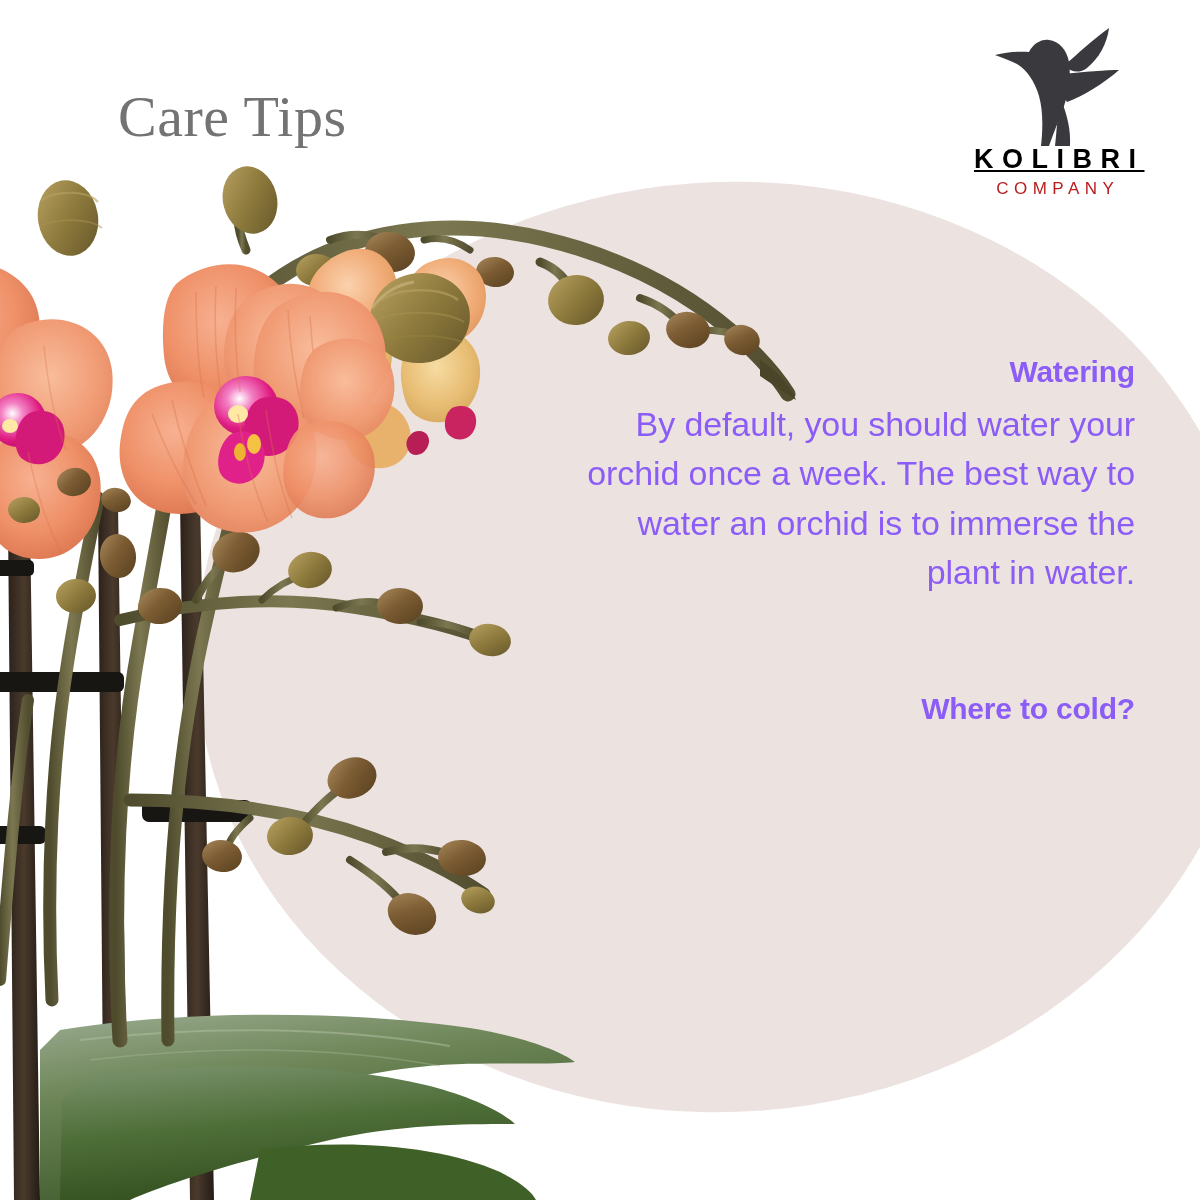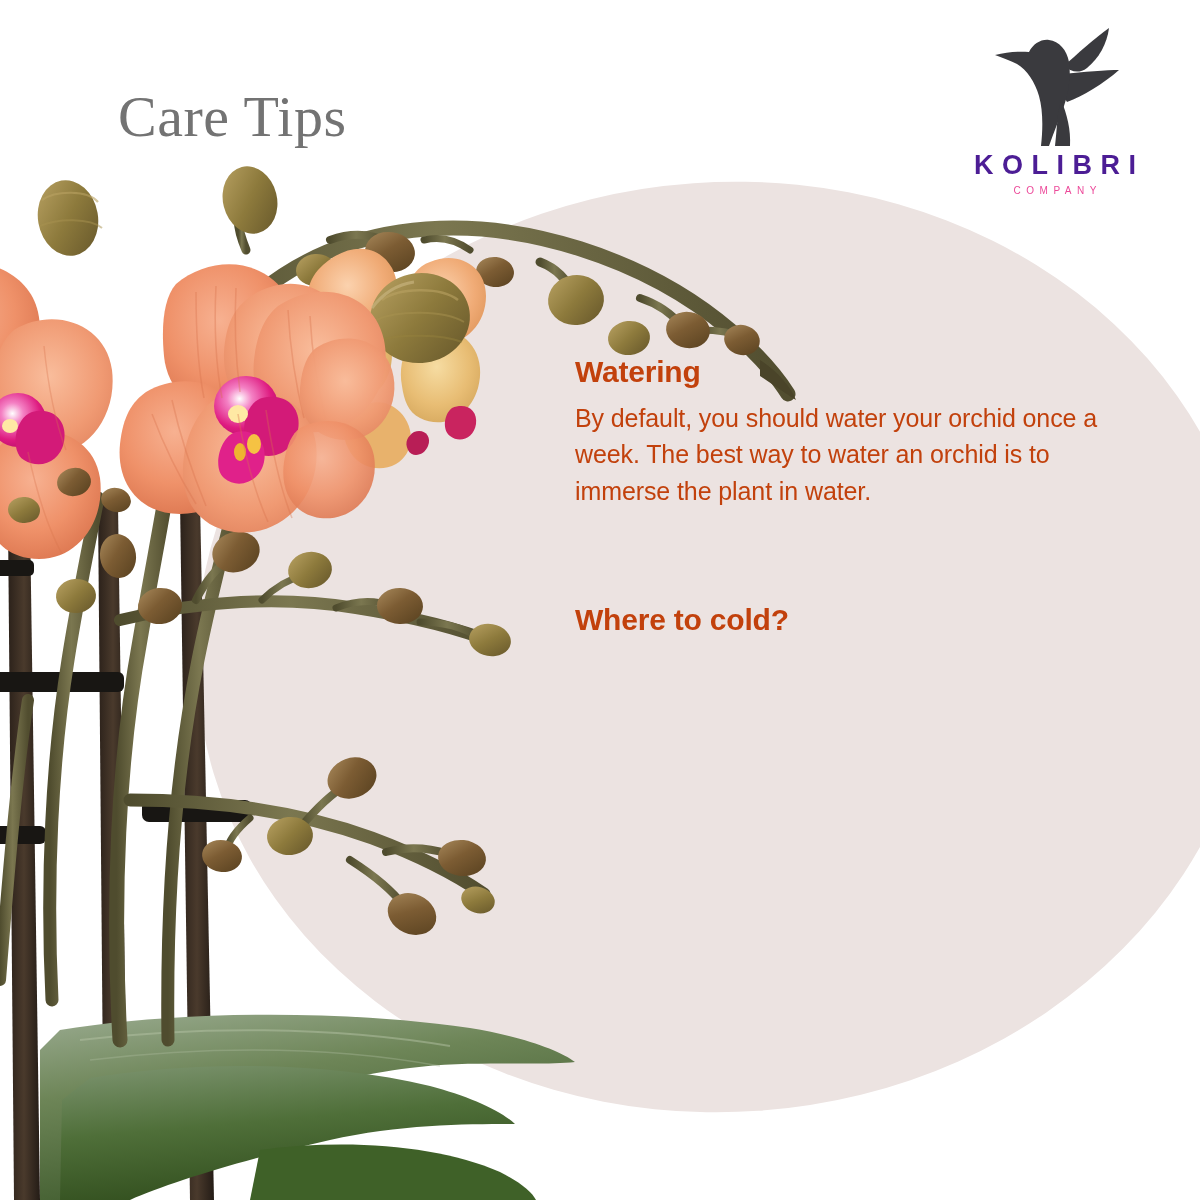--- a/index.html
+++ b/index.html
@@ -43,56 +43,56 @@
   
   .logo{
     position:absolute;
     right:52px;top:22px;
     width:186px;
     z-index:6;
     text-align:center;
   }
   .logo-bird{display:block;margin:0 auto;}
   .logo-name{
-    margin-top:6px;
     font-size:27px;
     font-weight:700;
     letter-spacing:8.5px;
-    color:#4c1d95;
+    color:#000000;
     text-indent:8.5px;
     line-height:1;
+    text-decoration:underline;
   }
   .logo-sub{
     margin-top:7px;
-    font-size:10px;
+    font-size:17px;
     font-weight:400;
     letter-spacing:5.5px;
-    color:#ec4899;
+    color:#b91c1c;
     text-indent:5.5px;
     line-height:1;
   }
 
   
   .copy{
     position:absolute;
     left:575px;top:355px;
     width:560px;
     z-index:6;
-    text-align:left;
-    color:#c2410c;
+    text-align:right;
+    color:#8b5cf6;
   }
   .sec-head{
     font-size:30px;
     font-weight:700;
     letter-spacing:-0.2px;
     margin:0 0 10px 0;
     line-height:1.15;
   }
   .sec-body{
-    font-size:25px;
+    font-size:34px;
     font-weight:400;
     line-height:1.46;
     margin:0;
     letter-spacing:-0.1px;
   }
   .sec-gap{height:94px;}
 
   
   .plant{
     position:absolute;

